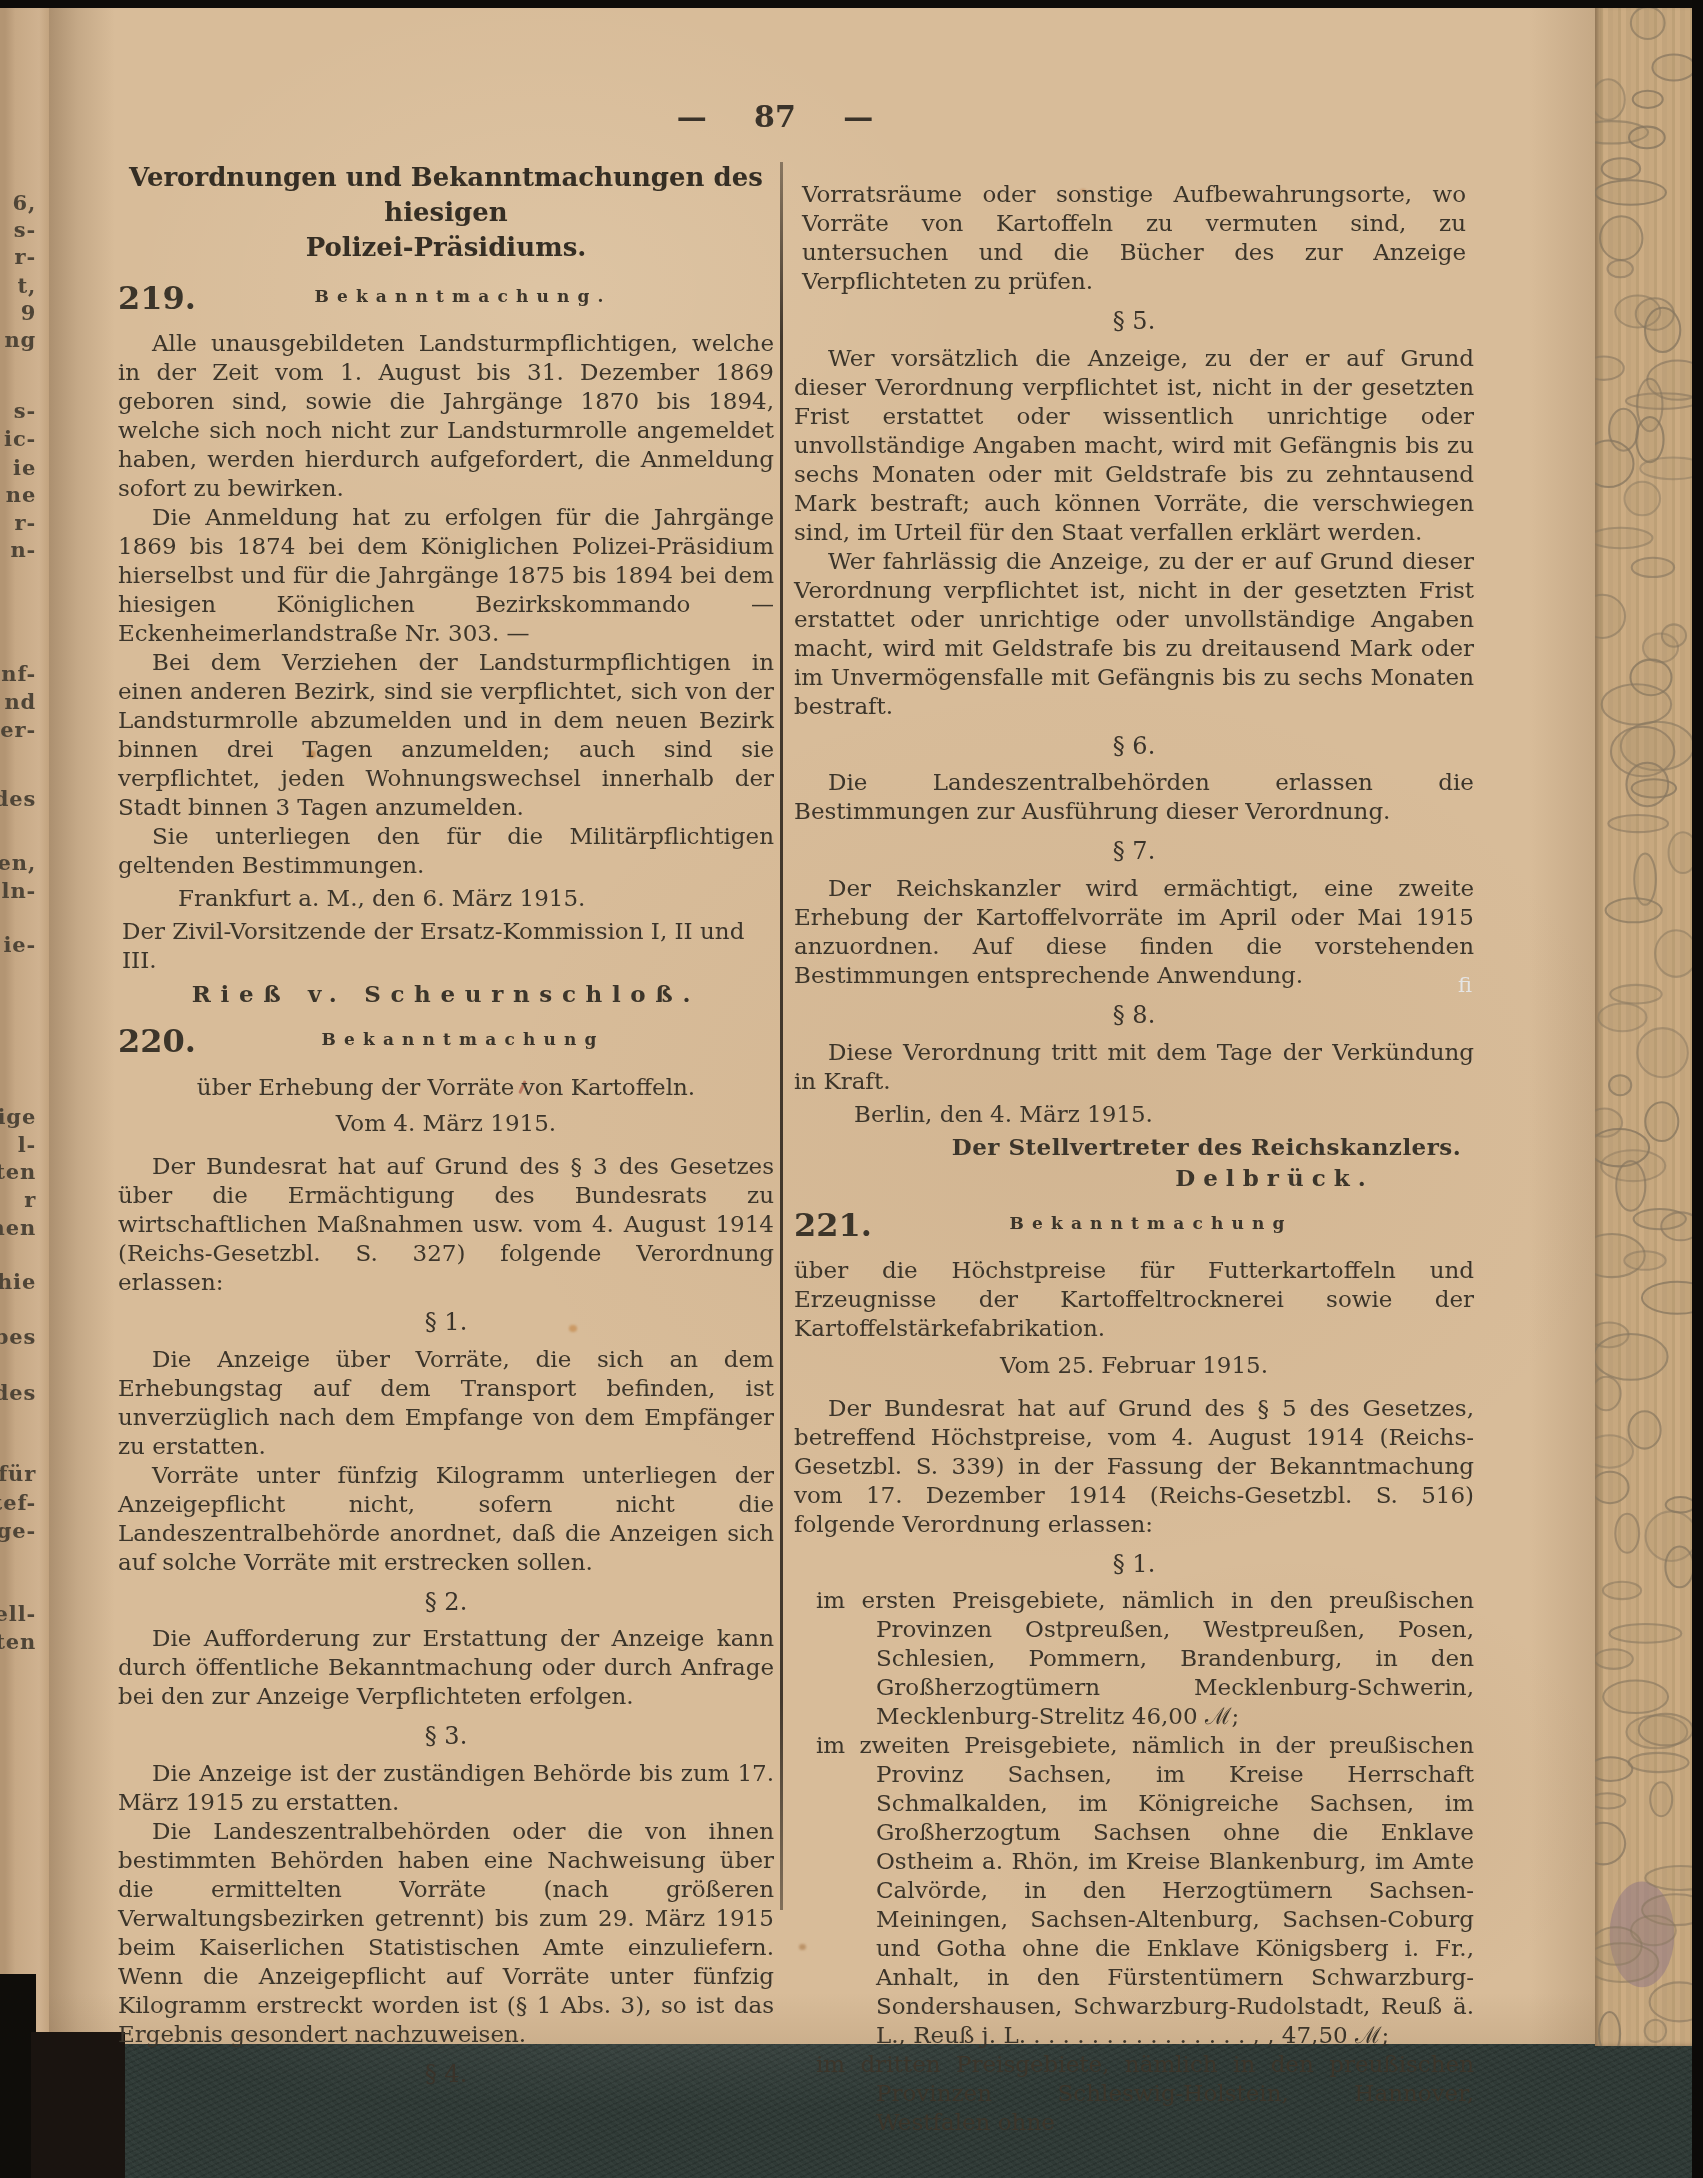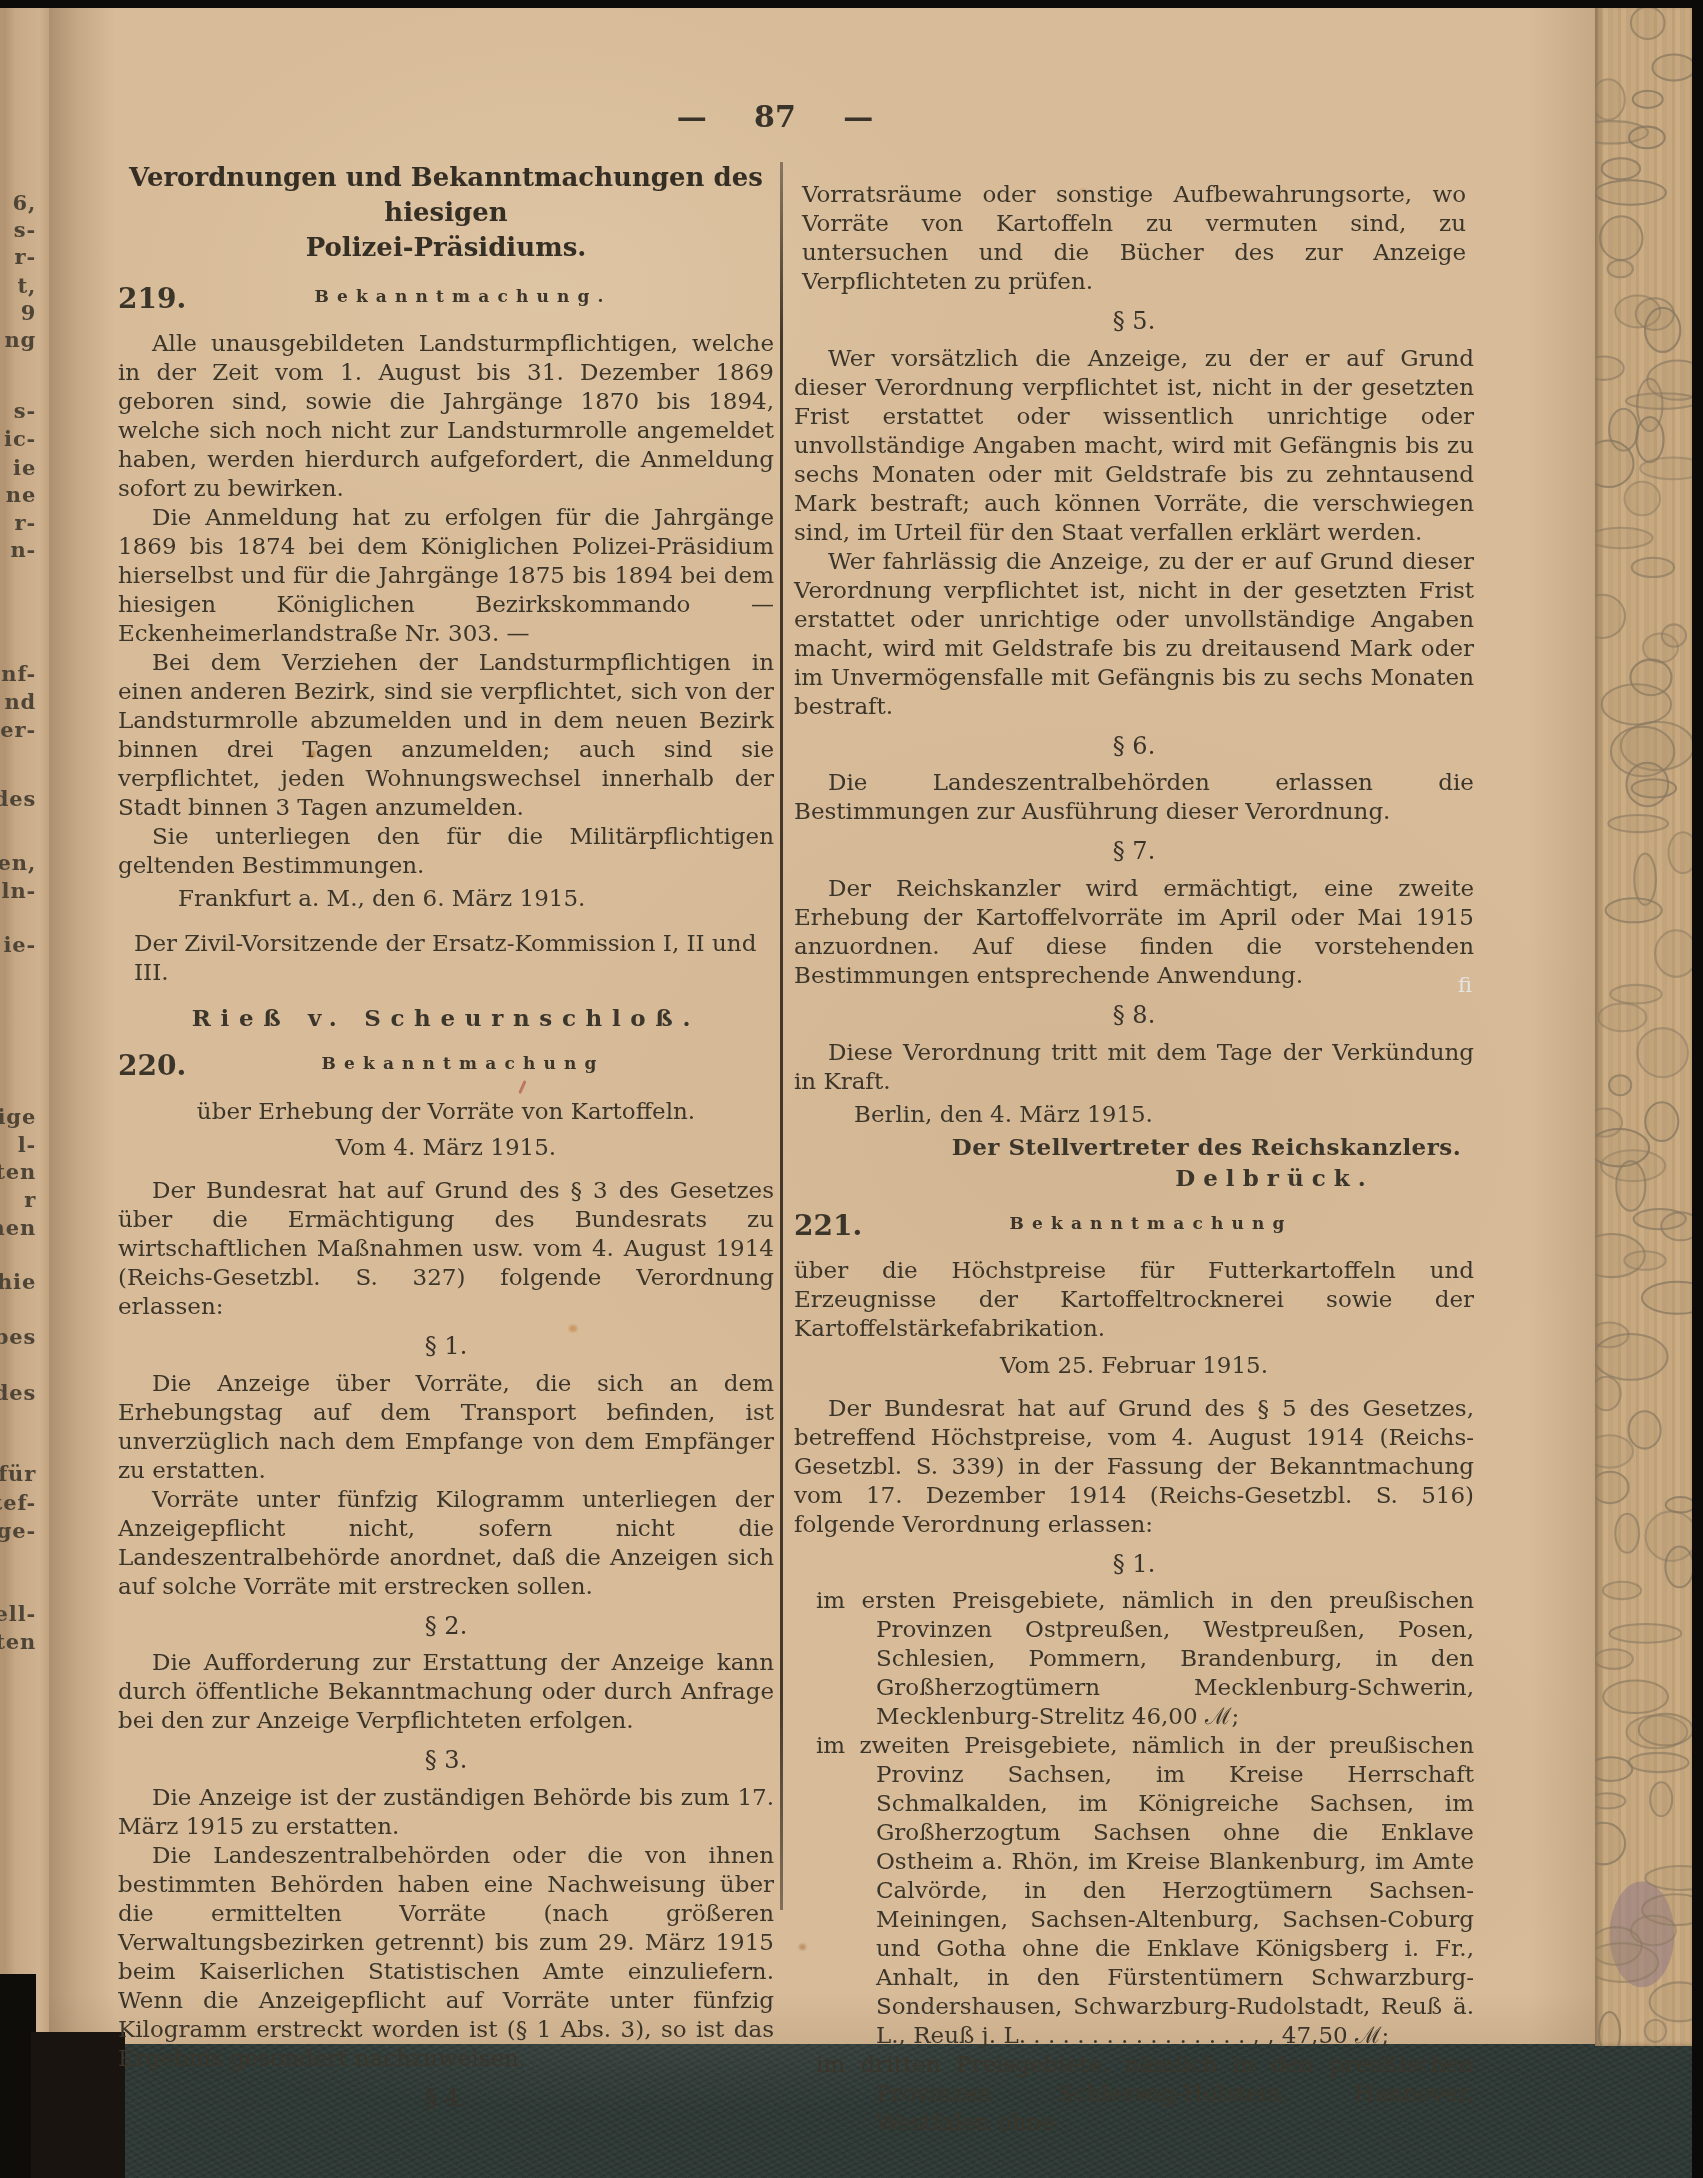--- a/index.html
+++ b/index.html
@@ -55,28 +55,28 @@
     font-size:30px;font-weight:bold;color:#3a332a;word-spacing:37px;}
   .divider{position:absolute;left:780px;top:162px;width:2.6px;height:1748px;
     background:linear-gradient(0deg, rgba(56,47,37,.55), rgba(40,33,25,.85) 12%, rgba(40,33,25,.85) 90%, rgba(56,47,37,.5));}
 
   .col{position:absolute;top:160px;color:#3c352a;font-size:23px;line-height:29px;}
   .col.left{left:118px;width:656px;}
   .col.right{left:794px;width:680px;padding-top:12px;}
 
   .hdr{text-align:center;font-weight:bold;font-size:26px;line-height:35px;color:#352e24;}
   .itemrow{position:relative;margin:17px 0 10.2px;height:37px;}
-  .itemrow .num{position:absolute;left:0;top:1.7px;font-size:28px;font-weight:bold;}
+  .itemrow .num{position:absolute;left:0;top:1.7px;font-size:32px;font-weight:bold;}
   .itemrow .ttl{display:block;text-align:center;font-weight:bold;font-size:17px;
                 letter-spacing:.48em;padding-left:34px;}
   p.p{margin:0;text-indent:34px;text-align:justify;}
   p.pcont{margin:8px;text-indent:0;text-align:justify;}
   .sec{text-align:center;font-size:24px;margin:11px 0 7.7px;color:#3a332a;}
   .dateline{margin-top:4.3px;padding-left:60px;}
-  .plain{margin:16px;}
+  .plain{margin:4px;}
   .sig{text-align:center;letter-spacing:.42em;font-weight:bold;margin:2.6px 0 0;}
   .subtitle{text-align:center;margin:0.9px 0;}
   .subtitle-wide{text-align:justify;margin:0.9px 0;}
   .subdate{text-align:center;margin:7.7px 0 13.6px;}
   p.hang{margin:0;padding-left:82px;text-indent:-60px;text-align:justify;}
   .fi-art{position:absolute;left:1458px;top:973px;font-size:21px;color:#e5e5e5;}
 </style>
 </head>
 <body>
 

